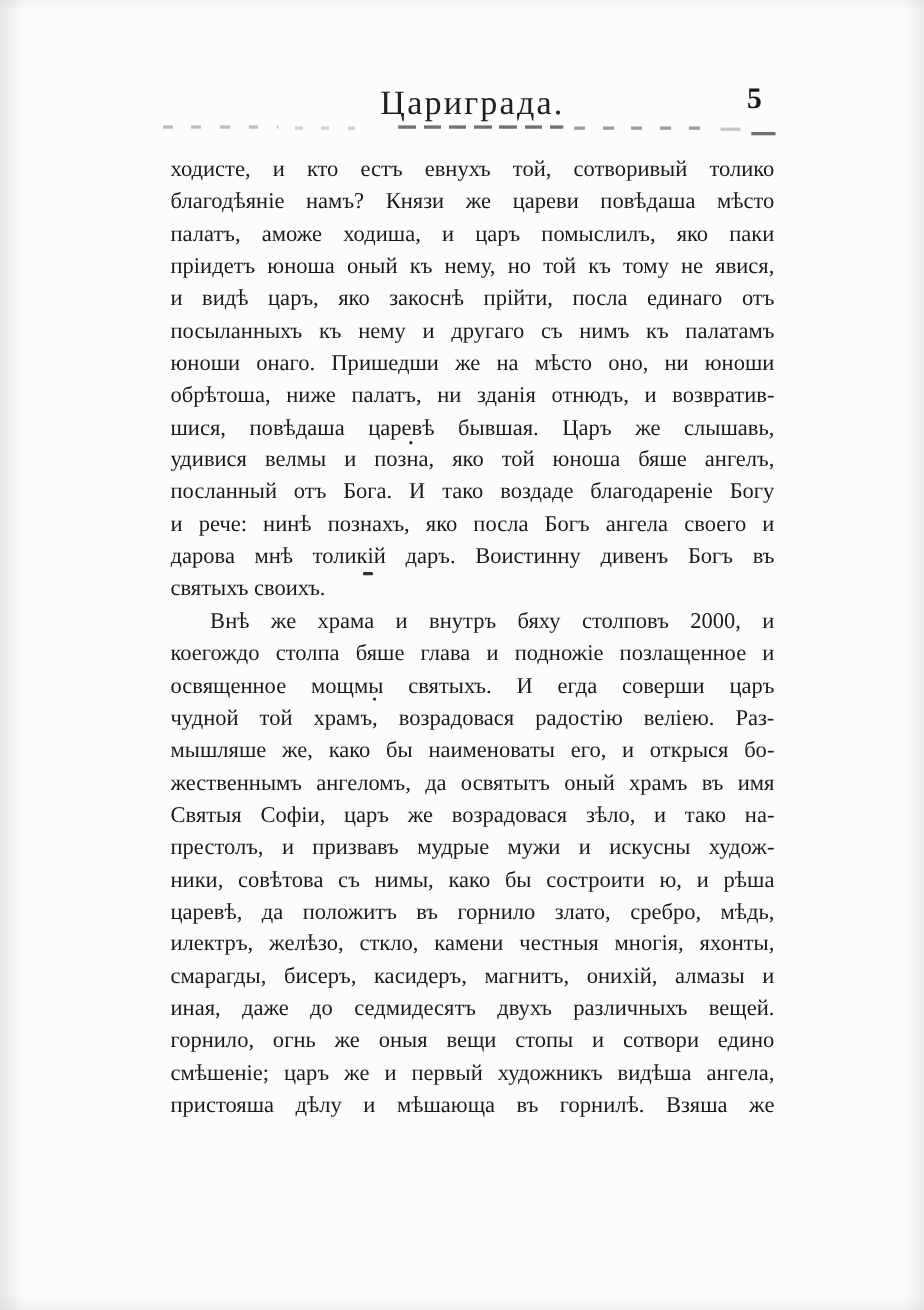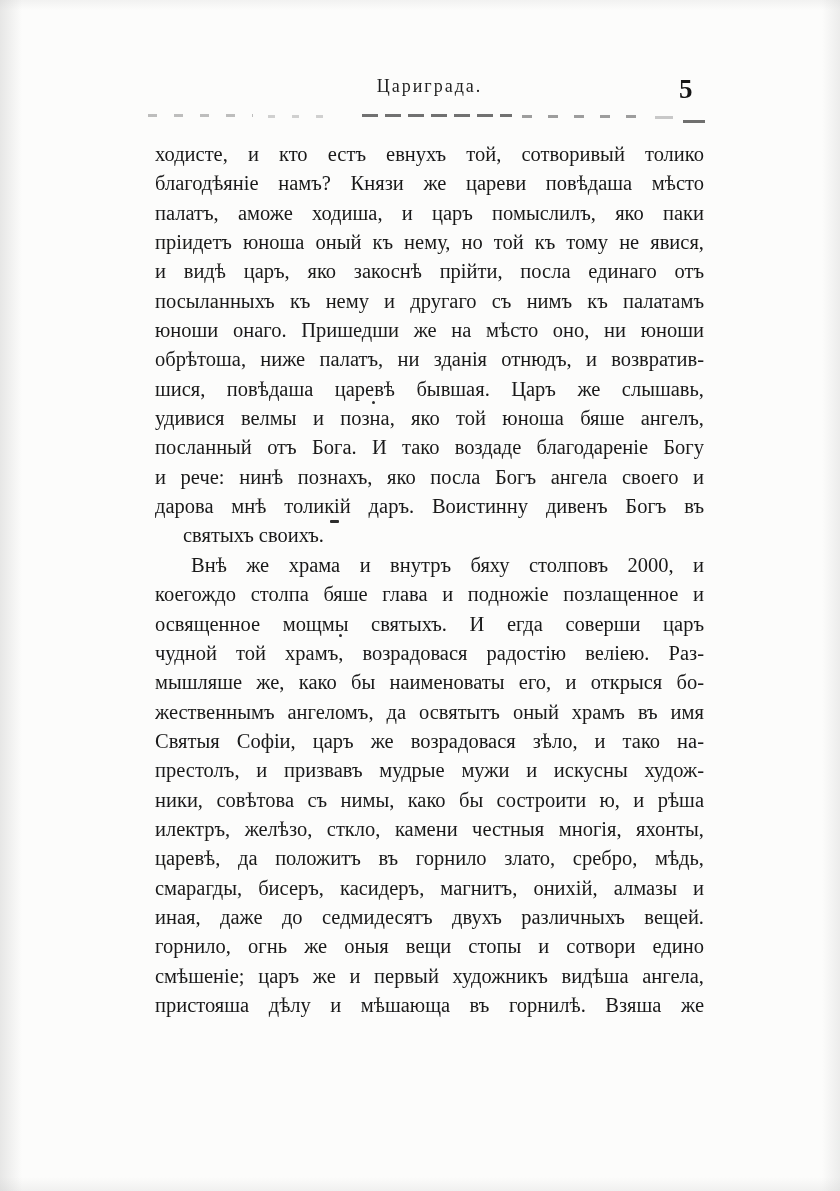--- a/index.html
+++ b/index.html
@@ -13,21 +13,21 @@
     background:
       linear-gradient(90deg, rgba(190,190,190,.35) 0, rgba(250,250,250,0) 22px),
       linear-gradient(270deg, rgba(200,200,200,.30) 0, rgba(250,250,250,0) 18px),
       linear-gradient(0deg, rgba(205,205,205,.25) 0, rgba(250,250,250,0) 14px),
       linear-gradient(180deg, rgba(215,215,215,.28) 0, rgba(252,252,252,0) 10px),
       #fcfcfb;
     color:#1b1b1b;
   }
   .running-head{
     position:absolute;left:155px;top:76px;width:549px;
-    text-align:center;font-size:18px;letter-spacing:2px;color:#1f1f1f;
+    text-align:center;font-size:31px;letter-spacing:2px;color:#1f1f1f;
   }
   .page-number{
     position:absolute;left:679px;top:74px;width:40px;
     font-size:27px;font-weight:bold;color:#161616;text-align:left;
   }
   
   .rule{position:absolute;height:2.5px;opacity:.75;}
   .r1{left:148px;top:114px;width:105px;
       background:repeating-linear-gradient(90deg,#8a8a8a 0 9px,transparent 9px 26px);opacity:.55;}
   .r2{left:268px;top:115px;width:60px;
@@ -44,21 +44,21 @@
   .s3{left:339px;top:634px;width:3px;height:3px;border-radius:50%;}
   .text-block{
     position:absolute;left:155px;top:140px;width:549px;
   }
   .line{
     height:29.35px;line-height:29.35px;font-size:20.5px;
     text-align:justify;text-align-last:justify;text-justify:inter-word;
     overflow:hidden;white-space:normal;color:#191919;
   }
   .line.indent{text-indent:36px;}
-  .line.para-end{text-align-last:left;margin-left:28px;}
+  .line.para-end{text-align-last:left;}
 </style>
 </head>
 <body>
 
 <div class="page">
 
   <div class="running-head">Цариграда.</div>
 
   <div class="page-number">5</div>
 
@@ -90,22 +90,22 @@
       <div class="line para-end">святыхъ своихъ.</div>
       <div class="line indent">Внѣ же храма и внутръ бяху столповъ 2000, и</div>
       <div class="line">коегождо столпа бяше глава и подножіе позлащенное и</div>
       <div class="line">освященное мощмы святыхъ. И егда соверши царъ</div>
       <div class="line">чудной той храмъ, возрадовася радостію веліею. Раз-</div>
       <div class="line">мышляше же, како бы наименоваты его, и открыся бо-</div>
       <div class="line">жественнымъ ангеломъ, да освятытъ оный храмъ въ имя</div>
       <div class="line">Святыя Софіи, царъ же возрадовася зѣло, и тако на-</div>
       <div class="line">престолъ, и призвавъ мудрые мужи и искусны худож-</div>
       <div class="line">ники, совѣтова съ нимы, како бы состроити ю, и рѣша</div>
+      <div class="line">царевѣ, да положитъ въ горнило злато, сребро, мѣдь,</div>
       <div class="line">илектръ, желѣзо, сткло, камени честныя многія, яхонты,</div>
-      <div class="line">царевѣ, да положитъ въ горнило злато, сребро, мѣдь,</div>
       <div class="line">смарагды, бисеръ, касидеръ, магнитъ, онихій, алмазы и</div>
       <div class="line">иная, даже до седмидесятъ двухъ различныхъ вещей.</div>
       <div class="line">горнило, огнь же оныя вещи стопы и сотвори едино</div>
       <div class="line">смѣшеніе; царъ же и первый художникъ видѣша ангела,</div>
       <div class="line">пристояша дѣлу и мѣшающа въ горнилѣ. Взяша же</div>
     </div>
 
 </div>
 
 </body></html>

